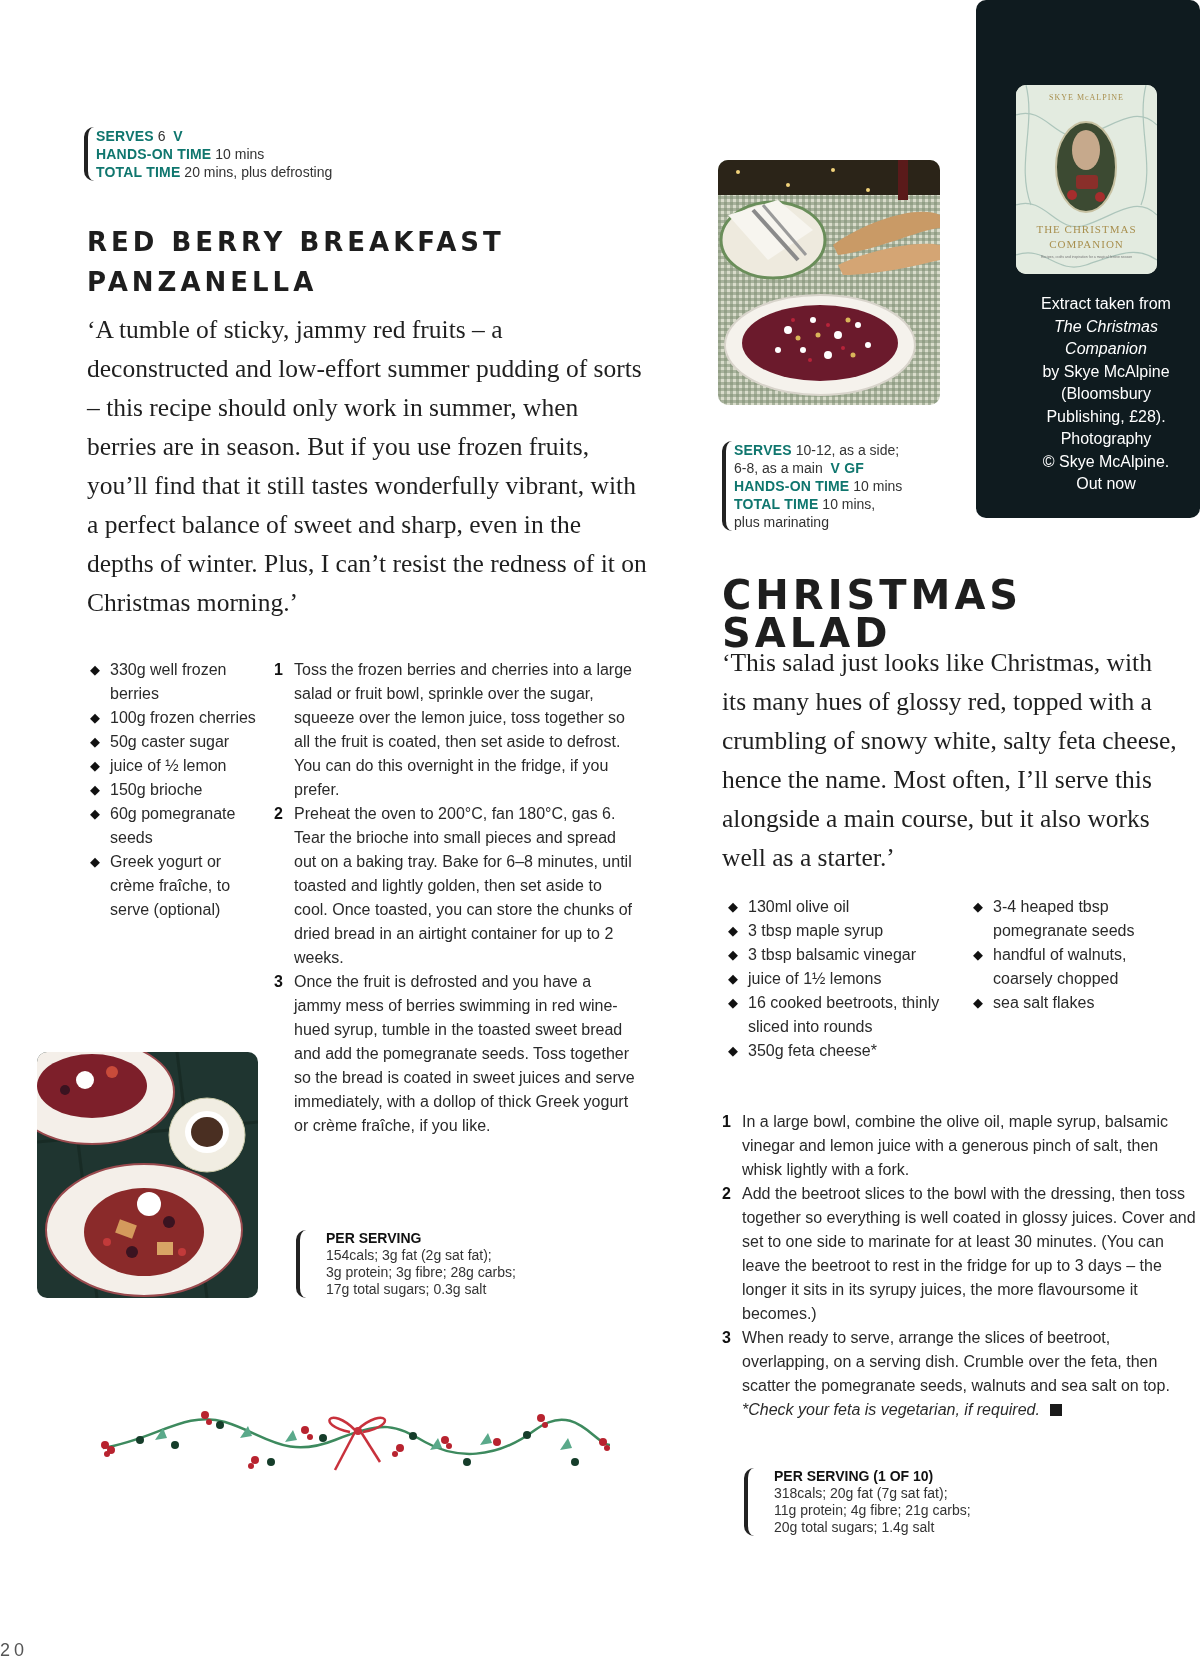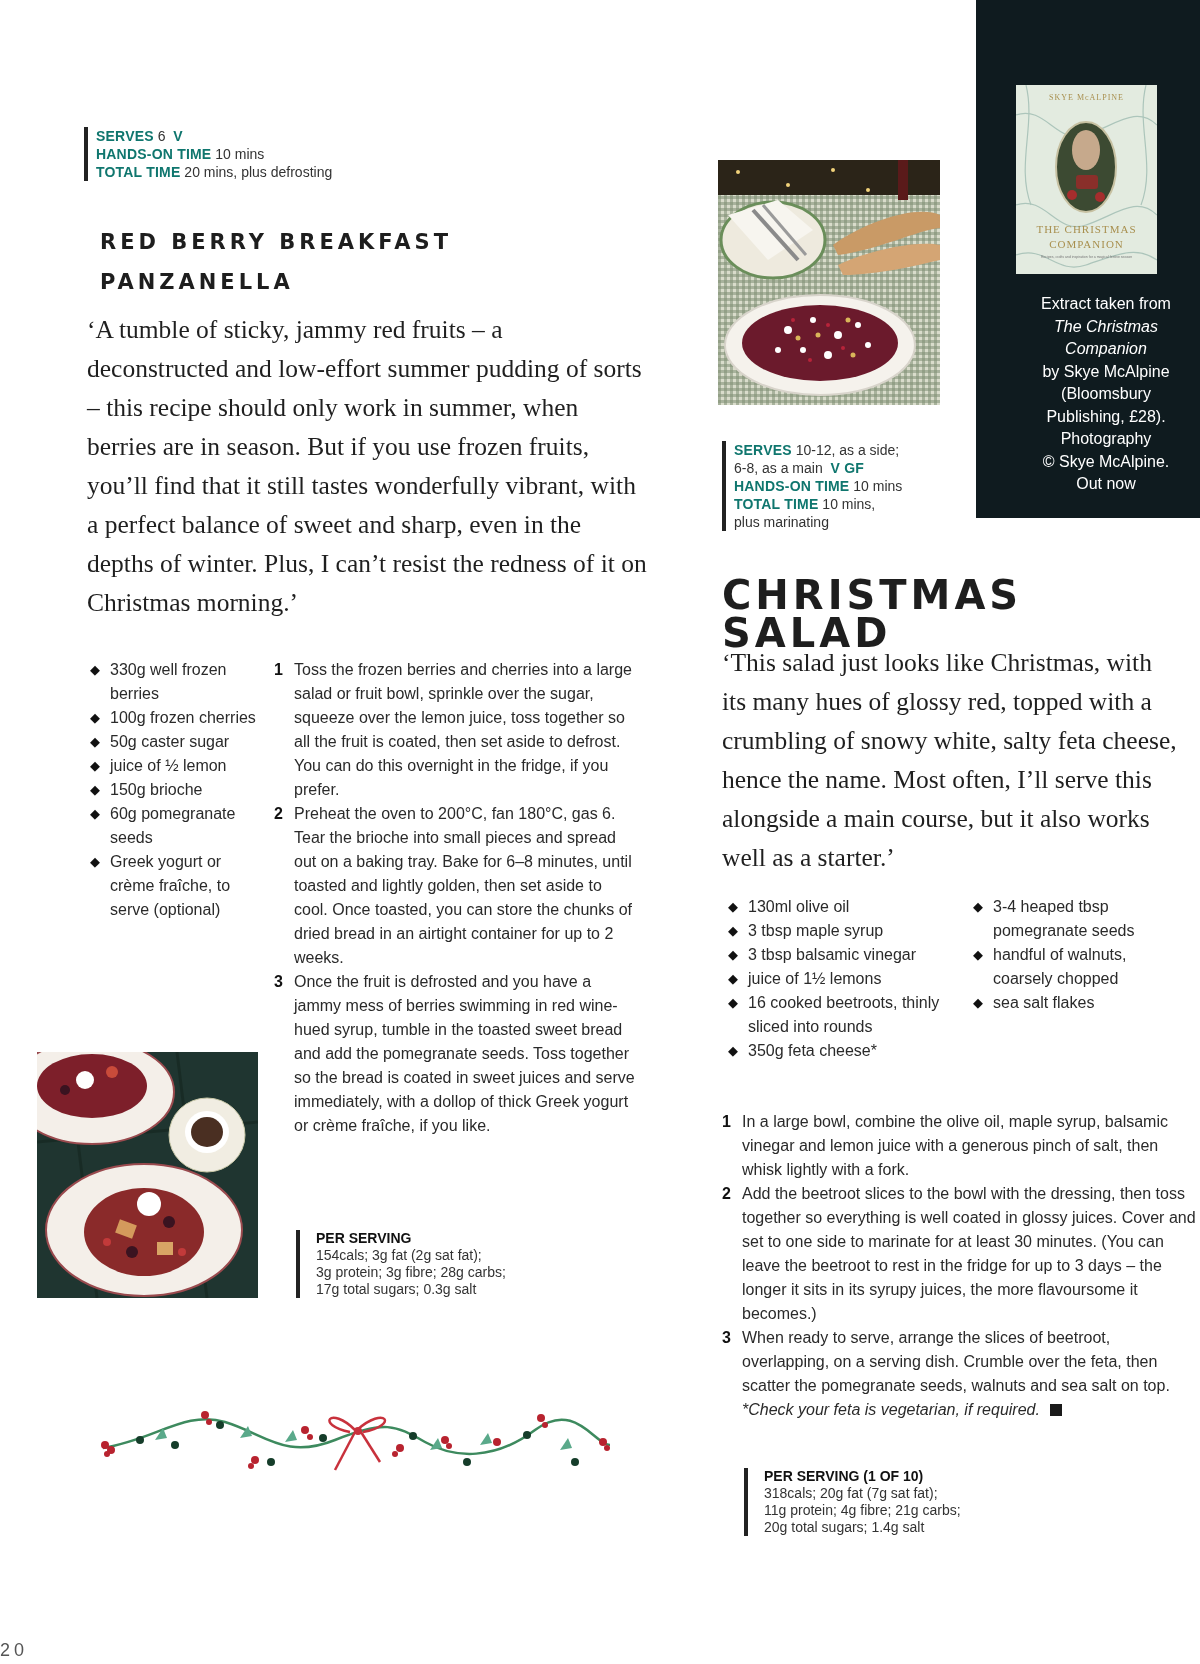--- a/index.html
+++ b/index.html
@@ -1,45 +1,45 @@
 <!DOCTYPE html>
 <html><head>
 <meta charset="utf-8">
 <style>
   html, body { margin:0; padding:0; background:#ffffff; }
   body { width:1200px; height:1664px; position:relative; overflow:hidden; color:#222222;
          font-family:"Liberation Sans", sans-serif; }
-  .abs { position:absolute; }
+  .abs { position:absolute;border-radius:10px; }
   .meta { border-left:4px solid #222; padding-left:8px; font-size:14px; line-height:18px; color:#333; }
   .meta b { font-weight:700; color:#0f766e; letter-spacing:0.2px; }
   .title { font-family:"DejaVu Sans", sans-serif; font-weight:700; letter-spacing:4px; color:#1e1e1e; text-transform:uppercase; margin:0; }
   .intro { font-family:"Liberation Serif", serif; color:#1f1f1f; margin:0; }
   .ing-list, .method-list { list-style:none; margin:0; padding:0; font-size:16px; line-height:24px; color:#2a2a2a; }
   .ing-list li { position:relative; padding-left:20px; }
   .ing-list li .bullet { position:absolute; left:0; top:0; font-size:13px; color:#111; }
   .method-list li { position:relative; padding-left:20px; }
   .method-list li .num { position:absolute; left:0; top:0; font-weight:700; color:#111; }
   .note { font-style:italic; }
   .end-mark { display:inline-block; width:12px; height:12px; background:#1a1a1a; margin-left:10px; vertical-align:-1px; }
-  .nutrition { border-left:4px solid #222; padding-left:16px; font-size:14px; line-height:17px; color:#333; }
+  .nutrition { border-left:4px solid #222; padding-left:26px; font-size:14px; line-height:17px; color:#333; }
   .nutrition .head { font-weight:700; color:#111; }
   .panel { background:#0f1b1f; color:#ffffff; text-align:center; }
   .panel .credit { font-size:16px; line-height:22.5px; font-weight:500; }
   .photo { overflow:hidden; }
 </style>
 </head>
 <body>
 
 <div class="abs meta" style="left:84px; top:127px;">
   <div><b>SERVES</b> <span>6</span>&nbsp; <b>V</b></div>
   <div><b>HANDS-ON TIME</b> <span>10 mins</span></div>
   <div><b>TOTAL TIME</b> <span>20 mins, plus defrosting</span></div>
 </div>
 
-<h1 class="abs title" style="left:100px; top:222px; font-size:21px; line-height:40px;">
+<h1 class="abs title" style="left:87px; top:222px; font-size:26px; line-height:40px;">
   <span>RED BERRY BREAKFAST</span><br>
   <span>PANZANELLA</span>
 </h1>
 
 <p class="abs intro" style="left:87px; top:310px; width:560px; font-size:25.5px; line-height:39px;">‘A tumble of sticky, jammy red fruits – a deconstructed and low-effort summer pudding of sorts – this recipe should only work in summer, when berries are in season. But if you use frozen fruits, you’ll find that it still tastes wonderfully vibrant, with a perfect balance of sweet and sharp, even in the depths of winter. Plus, I can’t resist the redness of it on Christmas morning.’</p>
 
 <ul class="abs ing-list" style="left:90px; top:658px; width:175px;">
   <li><span class="bullet">◆</span><span>330g well frozen berries</span></li>
   <li><span class="bullet">◆</span><span>100g frozen cherries</span></li>
   <li><span class="bullet">◆</span><span>50g caster sugar</span></li>

